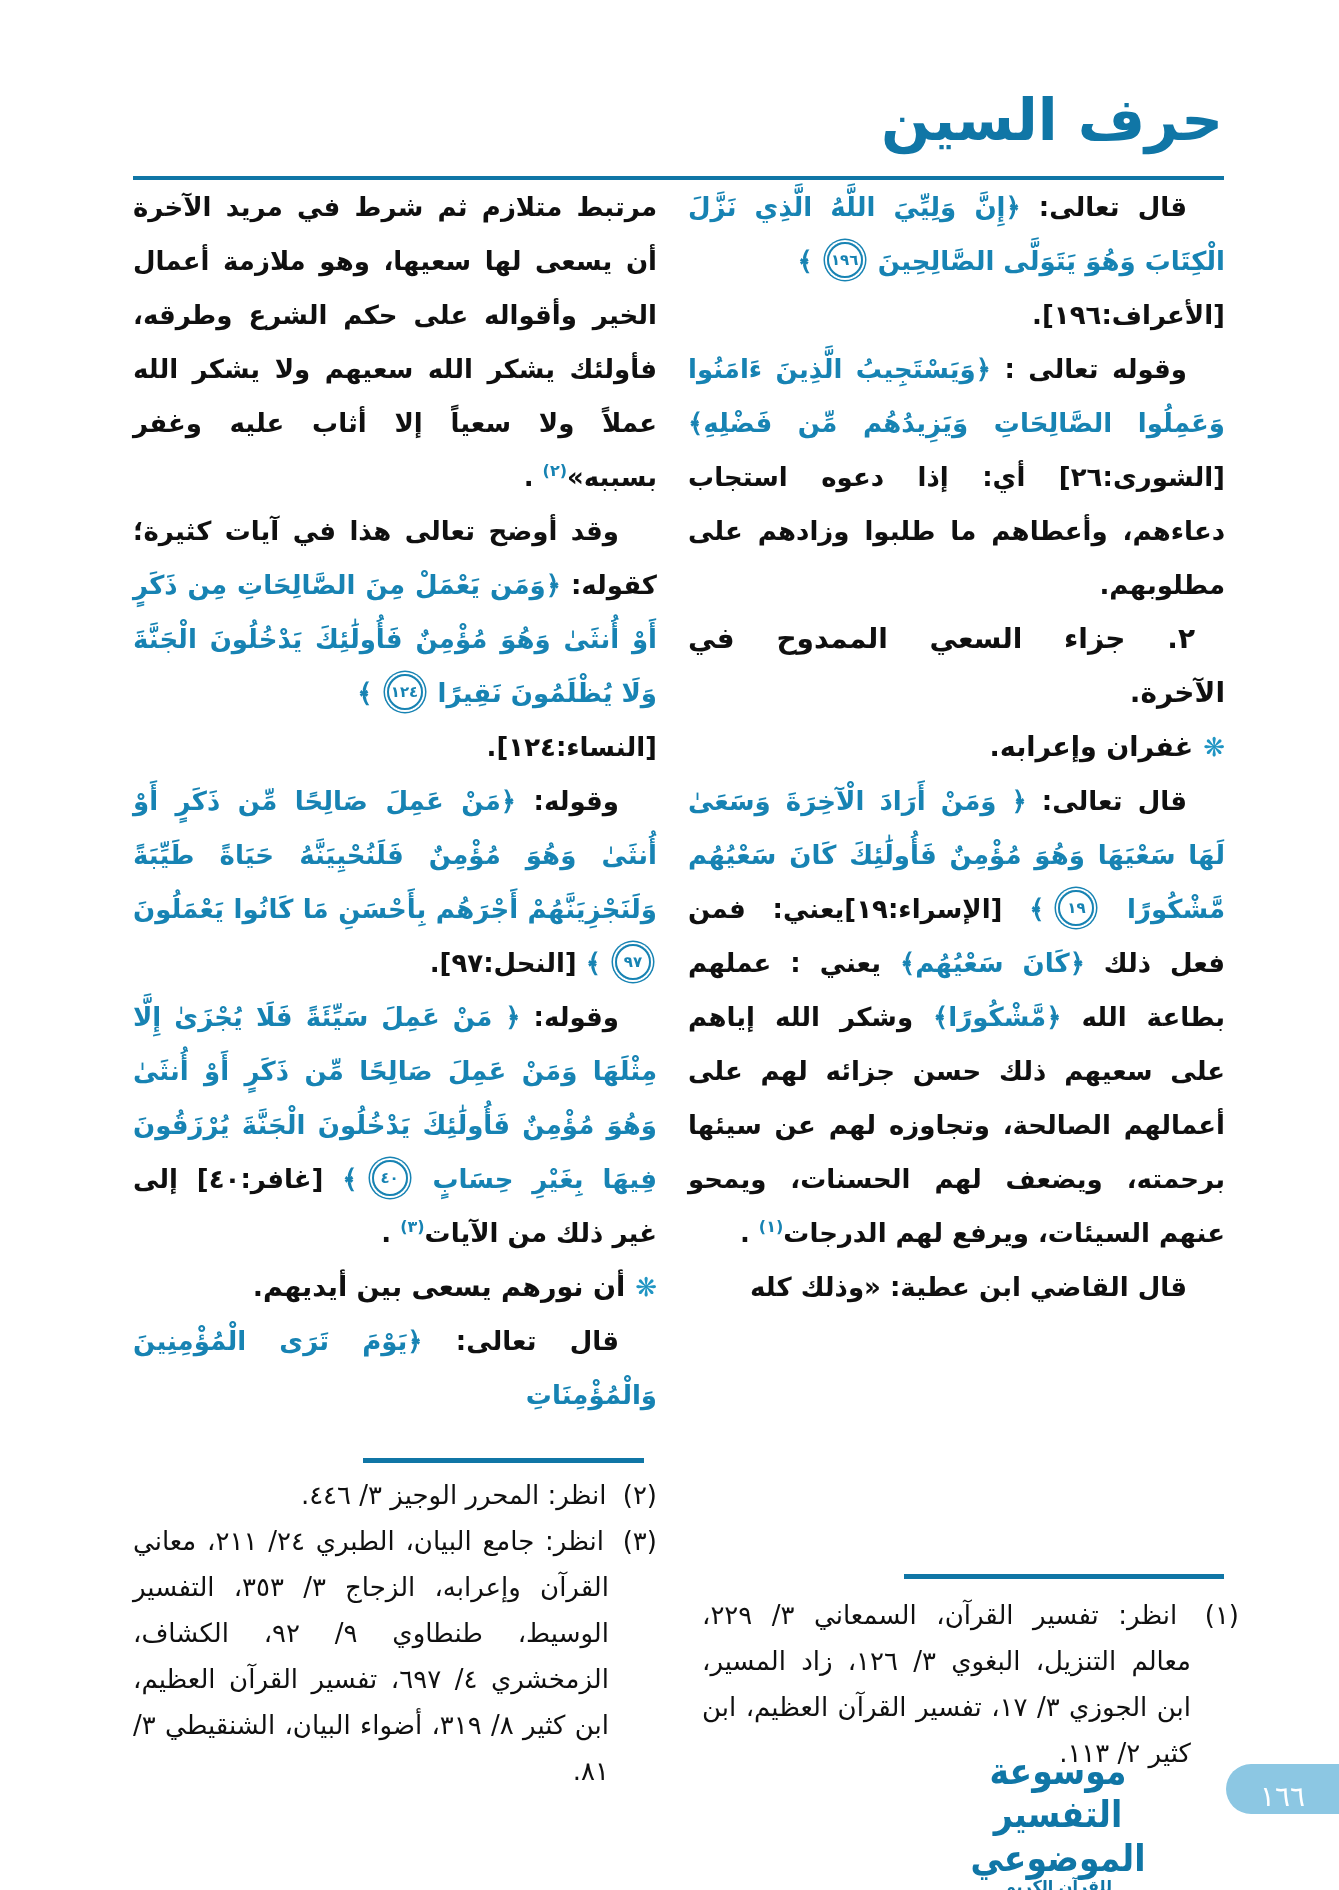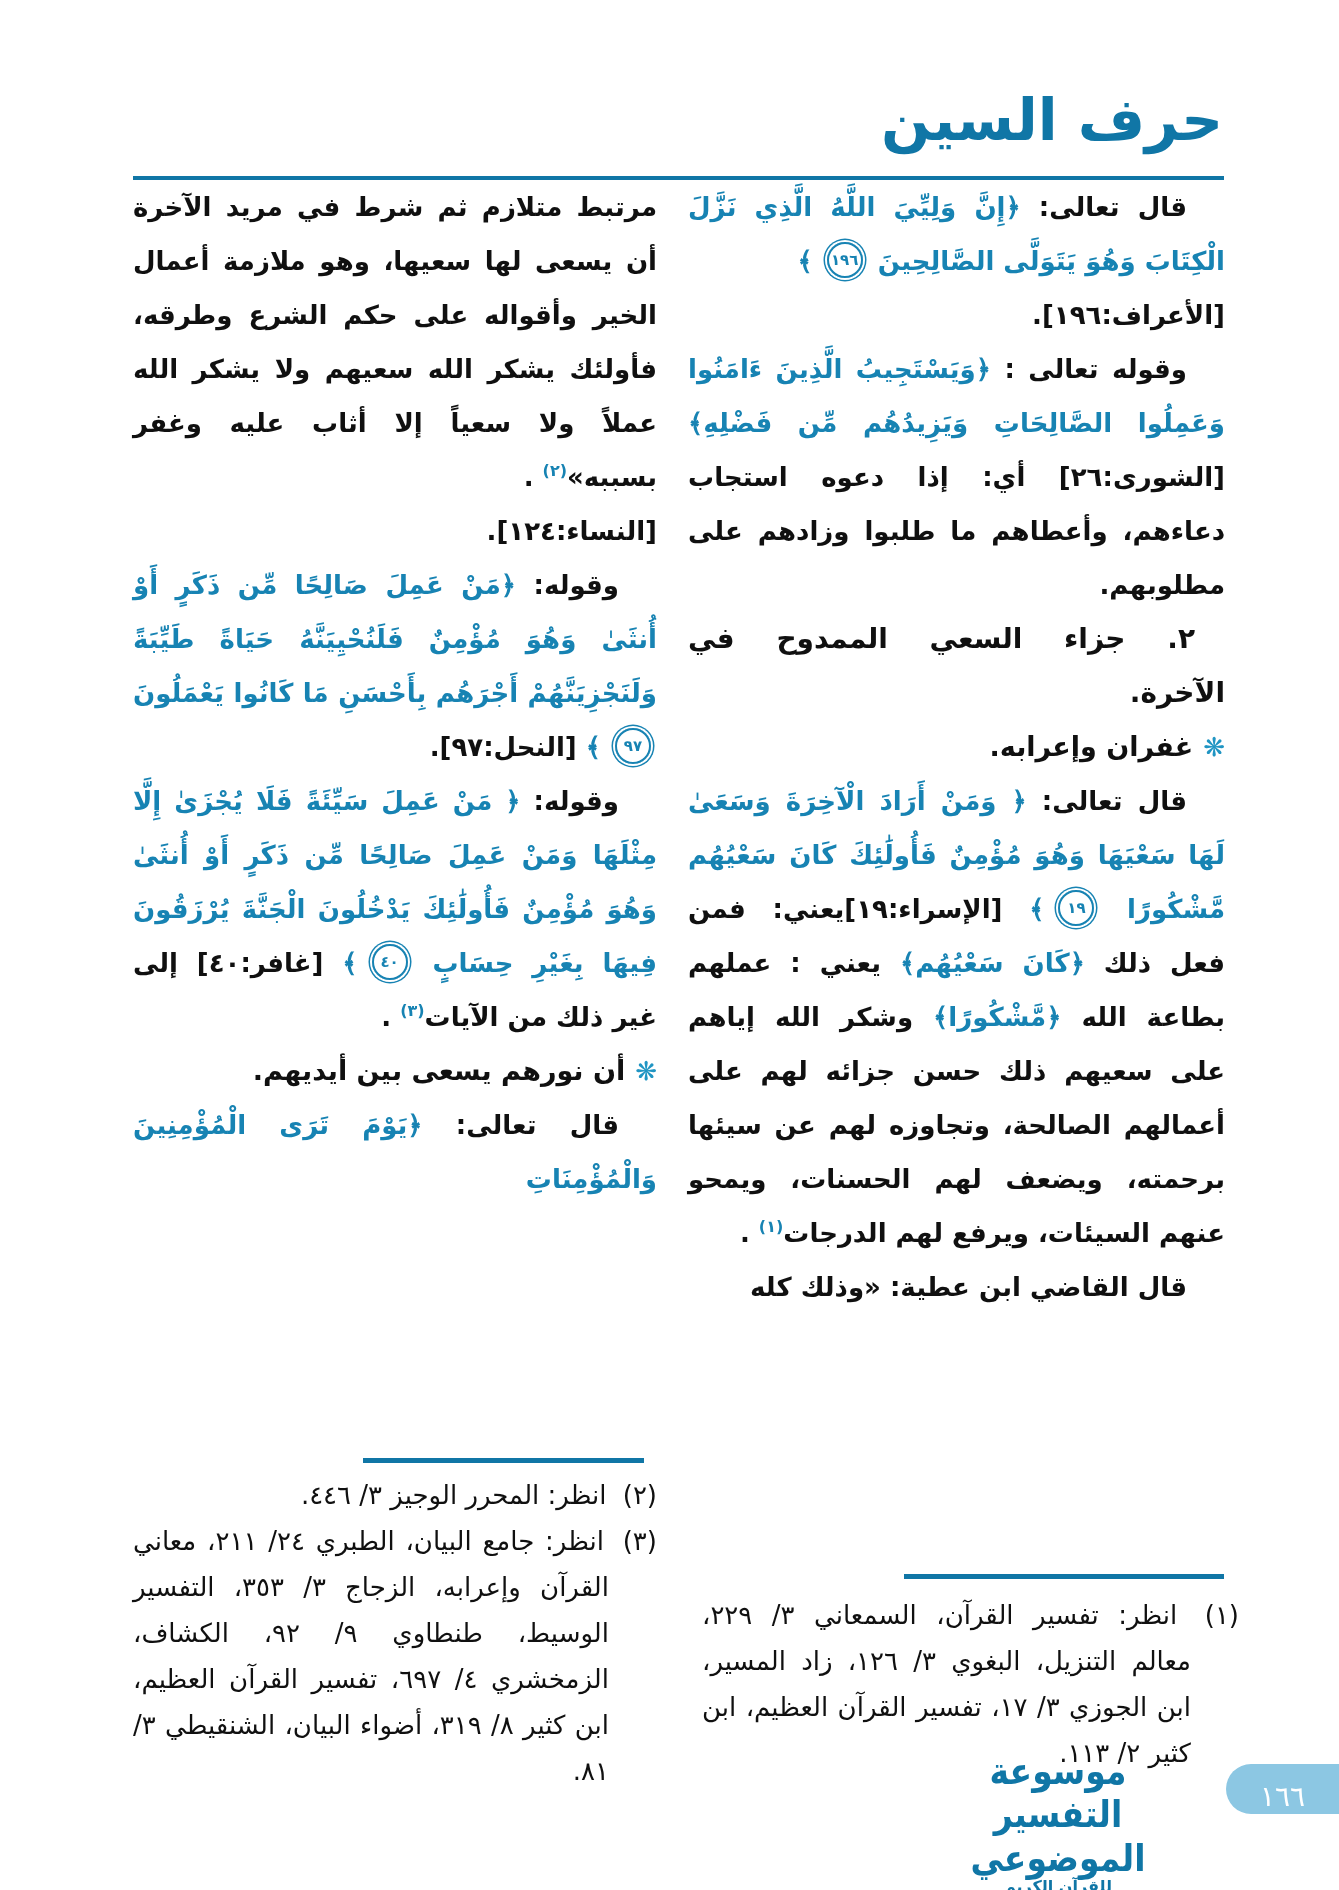--- a/index.html
+++ b/index.html
@@ -81,20 +81,21 @@
     <div class="para"><span>قال تعالى: </span><span class="quran">﴿إِنَّ وَلِيِّيَ اللَّهُ الَّذِي نَزَّلَ الْكِتَابَ وَهُوَ يَتَوَلَّى الصَّالِحِينَ </span><span class="ayah-num">١٩٦</span><span class="quran">﴾</span></div>
     <div class="para noindent"><span>[الأعراف:١٩٦].</span></div>
     <div class="para"><span>وقوله تعالى : </span><span class="quran">﴿وَيَسْتَجِيبُ الَّذِينَ ءَامَنُوا وَعَمِلُوا الصَّالِحَاتِ وَيَزِيدُهُم مِّن فَضْلِهِ﴾</span><span> [الشورى:٢٦] أي: إذا دعوه استجاب دعاءهم، وأعطاهم ما طلبوا وزادهم على مطلوبهم.</span></div>
     <div class="heading"><span>٢. جزاء السعي الممدوح في الآخرة.</span></div>
     <div class="flower-heading"><span class="flower-icon">❋</span><span>غفران وإعرابه.</span></div>
     <div class="para"><span>قال تعالى: </span><span class="quran">﴿ وَمَنْ أَرَادَ الْآخِرَةَ وَسَعَىٰ لَهَا سَعْيَهَا وَهُوَ مُؤْمِنٌ فَأُولَٰئِكَ كَانَ سَعْيُهُم مَّشْكُورًا </span><span class="ayah-num">١٩</span><span class="quran">﴾</span><span> [الإسراء:١٩]يعني: فمن فعل ذلك </span><span class="quran">﴿كَانَ سَعْيُهُم﴾</span><span> يعني : عملهم بطاعة الله </span><span class="quran">﴿مَّشْكُورًا﴾</span><span> وشكر الله إياهم على سعيهم ذلك حسن جزائه لهم على أعمالهم الصالحة، وتجاوزه لهم عن سيئها برحمته، ويضعف لهم الحسنات، ويمحو عنهم السيئات، ويرفع لهم الدرجات</span><span class="fnref">(١)</span><span> .</span></div>
     <div class="para"><span>قال القاضي ابن عطية: «وذلك كله</span></div>
   </div>
 <div class="col col-left" id="col-left">
     <div class="para noindent"><span>مرتبط متلازم ثم شرط في مريد الآخرة أن يسعى لها سعيها، وهو ملازمة أعمال الخير وأقواله على حكم الشرع وطرقه، فأولئك يشكر الله سعيهم ولا يشكر الله عملاً ولا سعياً إلا أثاب عليه وغفر بسببه»</span><span class="fnref">(٢)</span><span> .</span></div>
+    <div class="para"><span>وقد أوضح تعالى هذا في آيات كثيرة؛ كقوله: </span><span class="quran">﴿وَمَن يَعْمَلْ مِنَ الصَّالِحَاتِ مِن ذَكَرٍ أَوْ أُنثَىٰ وَهُوَ مُؤْمِنٌ فَأُولَٰئِكَ يَدْخُلُونَ الْجَنَّةَ وَلَا يُظْلَمُونَ نَقِيرًا </span><span class="ayah-num">١٢٤</span><span class="quran">﴾</span></div>
     <div class="para noindent"><span>[النساء:١٢٤].</span></div>
     <div class="para"><span>وقوله: </span><span class="quran">﴿مَنْ عَمِلَ صَالِحًا مِّن ذَكَرٍ أَوْ أُنثَىٰ وَهُوَ مُؤْمِنٌ فَلَنُحْيِيَنَّهُ حَيَاةً طَيِّبَةً وَلَنَجْزِيَنَّهُمْ أَجْرَهُم بِأَحْسَنِ مَا كَانُوا يَعْمَلُونَ </span><span class="ayah-num">٩٧</span><span class="quran">﴾</span><span> [النحل:٩٧].</span></div>
     <div class="para"><span>وقوله: </span><span class="quran">﴿ مَنْ عَمِلَ سَيِّئَةً فَلَا يُجْزَىٰ إِلَّا مِثْلَهَا وَمَنْ عَمِلَ صَالِحًا مِّن ذَكَرٍ أَوْ أُنثَىٰ وَهُوَ مُؤْمِنٌ فَأُولَٰئِكَ يَدْخُلُونَ الْجَنَّةَ يُرْزَقُونَ فِيهَا بِغَيْرِ حِسَابٍ </span><span class="ayah-num">٤٠</span><span class="quran">﴾</span><span> [غافر:٤٠] إلى غير ذلك من الآيات</span><span class="fnref">(٣)</span><span> .</span></div>
     <div class="flower-heading"><span class="flower-icon">❋</span><span>أن نورهم يسعى بين أيديهم.</span></div>
     <div class="para"><span>قال تعالى: </span><span class="quran">﴿يَوْمَ تَرَى الْمُؤْمِنِينَ وَالْمُؤْمِنَاتِ</span></div>
   </div>
 
 <div class="fnsep fnsep-right"></div>
 <div class="fnsep fnsep-left"></div>
 

